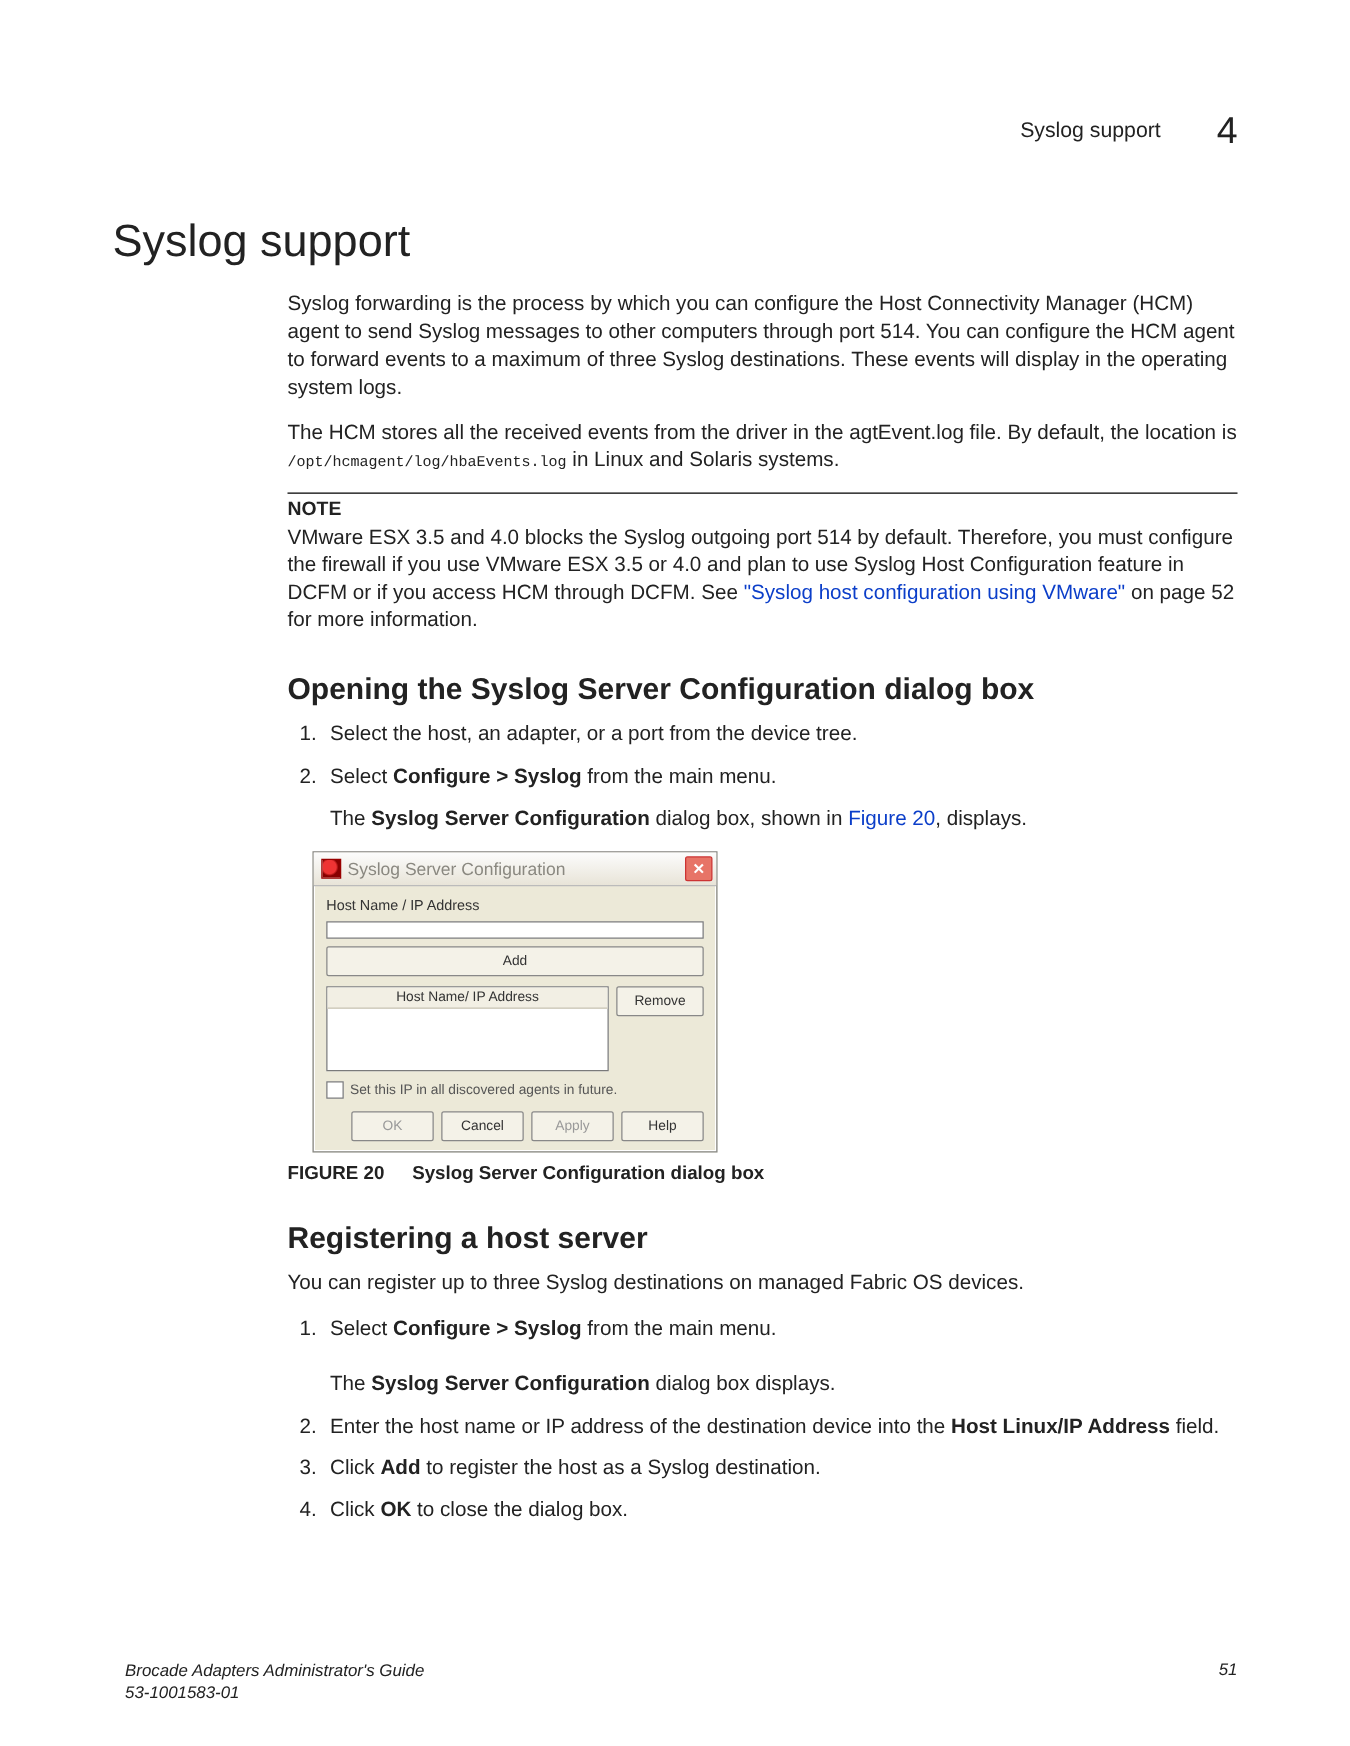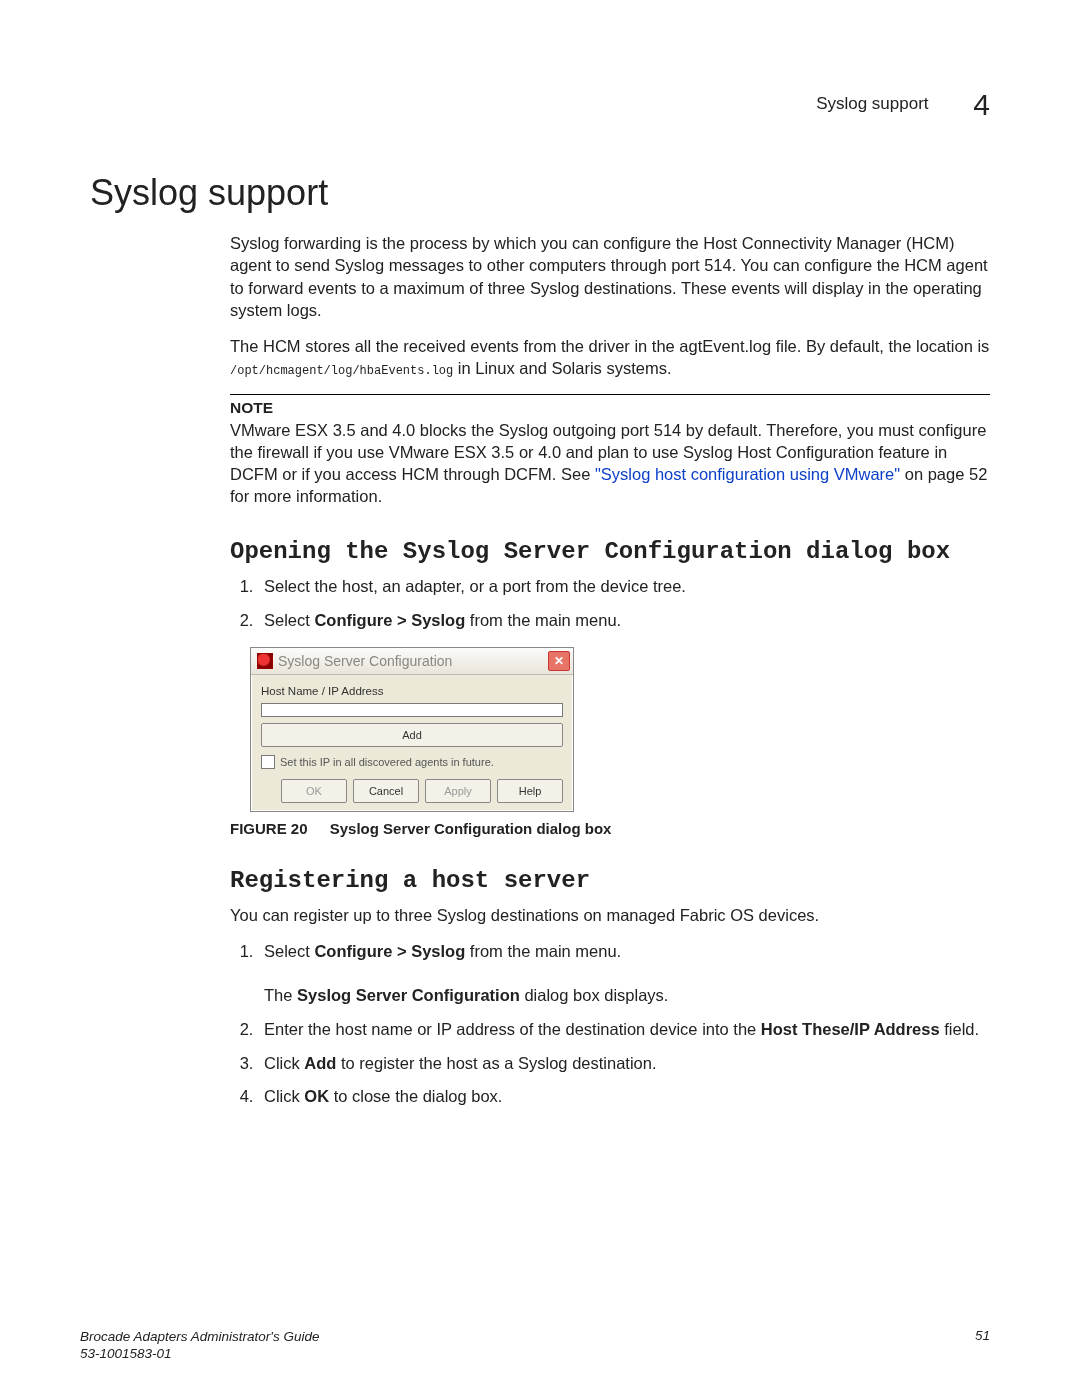--- a/index.html
+++ b/index.html
@@ -54,21 +54,21 @@
   }
   .note-label {
     font-weight: bold;
     font-size: 15.5px;
     margin: 4px 0 2px 0;
   }
   h2.subsection {
     font-size: 24px;
     font-weight: bold;
     margin: 30px 0 10px 0;
-    font-family: Liberation Mono, monospace;
+    font-family: Liberation Sans, sans-serif;
   }
   ol.steps {
     font-size: 16.5px;
     line-height: 1.45;
     padding-left: 28px;
     margin: 0 0 14px 0;
   }
   ol.steps li {
     margin-bottom: 10px;
     padding-left: 6px;
@@ -166,21 +166,21 @@
   }
   .btn-row {
     display:flex; gap:6px; justify-content:flex-end;
   }
   .btn-row .btn { min-width:48px; }
   .underline-first::first-letter { text-decoration: underline; }
 
   
   .footer {
     position:absolute;
-    left:80px; right:90px; bottom:34px;
+    left:100px; right:90px; bottom:34px;
     font-size:13.5px;
     font-style: italic;
     display:flex; justify-content:space-between;
   }
   .footer .left { line-height:1.3; }
   .footer .right { font-style: italic; text-align: right; }
 </style>
 </head>
 <body>
 
@@ -205,38 +205,47 @@
     <p class="body" style="margin-top:0">
       <span>VMware ESX 3.5 and 4.0 blocks the Syslog outgoing port 514 by default. Therefore, you must configure the firewall if you use VMware ESX 3.5 or 4.0 and plan to use Syslog Host Configuration feature in DCFM or if you access HCM through DCFM. See </span><span class="link">"Syslog host configuration using VMware"</span><span> on page 52 for more information.</span>
     </p>
 
     <h2 class="subsection">Opening the Syslog Server Configuration dialog box</h2>
 
     <ol class="steps">
       <li>Select the host, an adapter, or a port from the device tree.</li>
       <li>
         <span>Select </span><span class="bold">Configure &gt; Syslog</span><span> from the main menu.</span>
+        <div class="step-indent" style="margin-left:0; margin-top:10px">
+          <span>The </span><span class="bold">Syslog Server Configuration</span><span> dialog box, shown in </span><span class="link">Figure 20</span><span>, displays.</span>
+        </div>
       </li>
     </ol>
 
     <div class="dialog-wrap">
       <div class="dialog">
         <div class="titlebar">
           <span class="title-left">
             <span class="app-icon"></span>
             <span>Syslog Server Configuration</span>
           </span>
           <span class="close-btn">✕</span>
         </div>
         <div class="dialog-body">
           <div class="row-top">
             <span class="lbl">Host Name / IP Address</span>
             <input type="text" style="">
             <span class="btn">Add</span>
           </div>
+          <div class="mid">
+            <div class="listbox">
+              <div class="header">Host Name/ IP Address</div>
+            </div>
+            <span class="btn">Remove</span>
+          </div>
           <div class="chk-row">
             <span class="chk"></span>
             <span>Set this IP in all discovered agents in future.</span>
           </div>
           <div class="btn-row">
             <span class="btn disabled">OK</span>
             <span class="btn underline-first">Cancel</span>
             <span class="btn disabled underline-first">Apply</span>
             <span class="btn underline-first">Help</span>
           </div>
@@ -254,21 +263,21 @@
     <p class="body">You can register up to three Syslog destinations on managed Fabric OS devices.</p>
 
     <ol class="steps">
       <li>
         <span>Select </span><span class="bold">Configure &gt; Syslog</span><span> from the main menu.</span>
         <div style="margin-top:20px">
           <span>The </span><span class="bold">Syslog Server Configuration</span><span> dialog box displays.</span>
         </div>
       </li>
       <li>
-        <span>Enter the host name or IP address of the destination device into the </span><span class="bold">Host These/IP Address</span><span> field.</span>
+        <span>Enter the host name or IP address of the destination device into the </span><span class="bold">Host Linux/IP Address</span><span> field.</span>
       </li>
       <li>
         <span>Click </span><span class="bold">Add</span><span> to register the host as a Syslog destination.</span>
       </li>
       <li>
         <span>Click </span><span class="bold">OK</span><span> to close the dialog box.</span>
       </li>
     </ol>
   </div>
 

